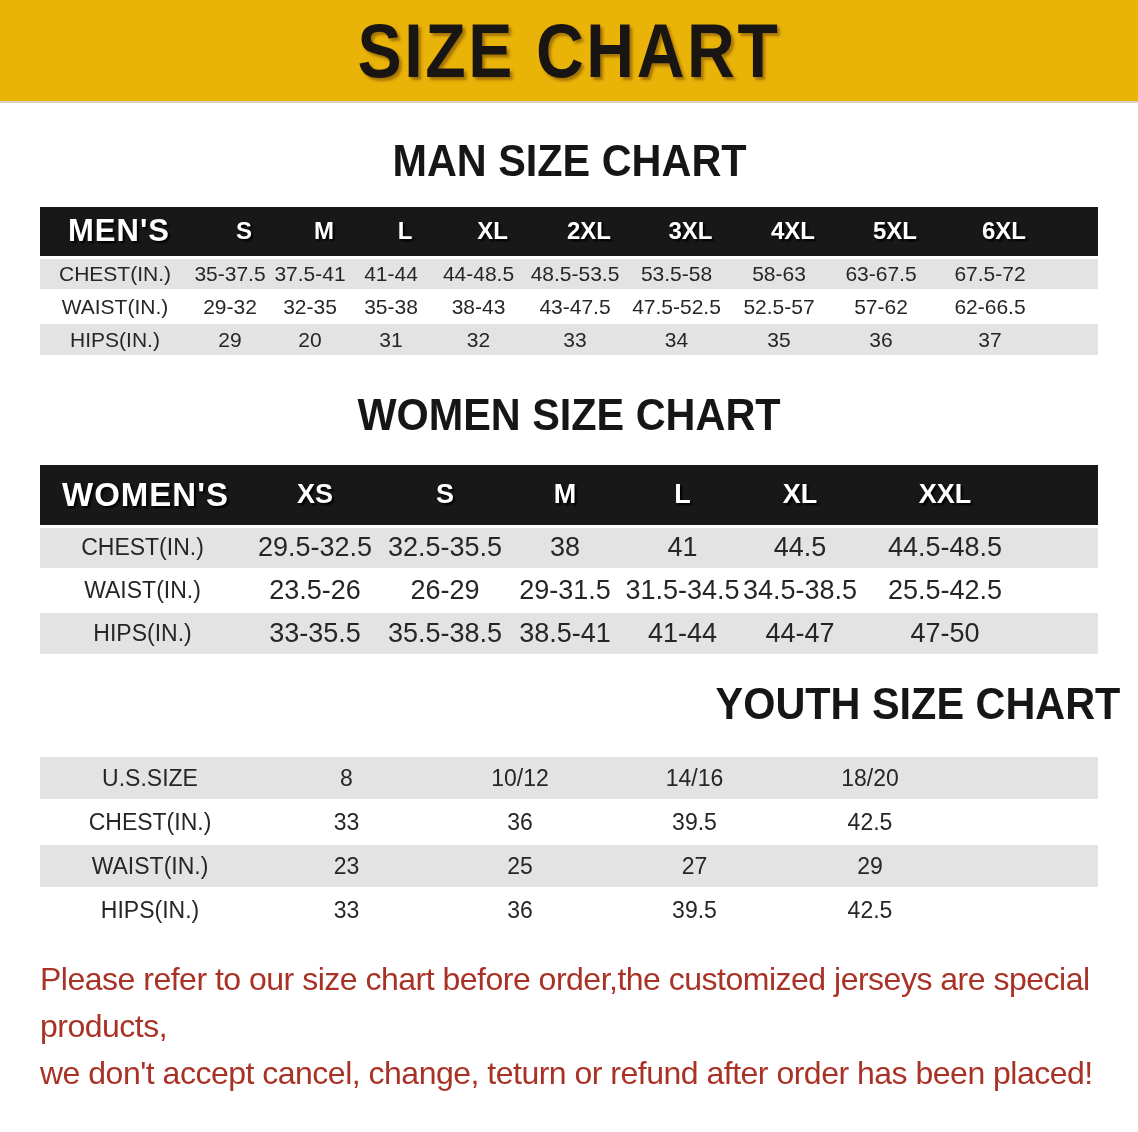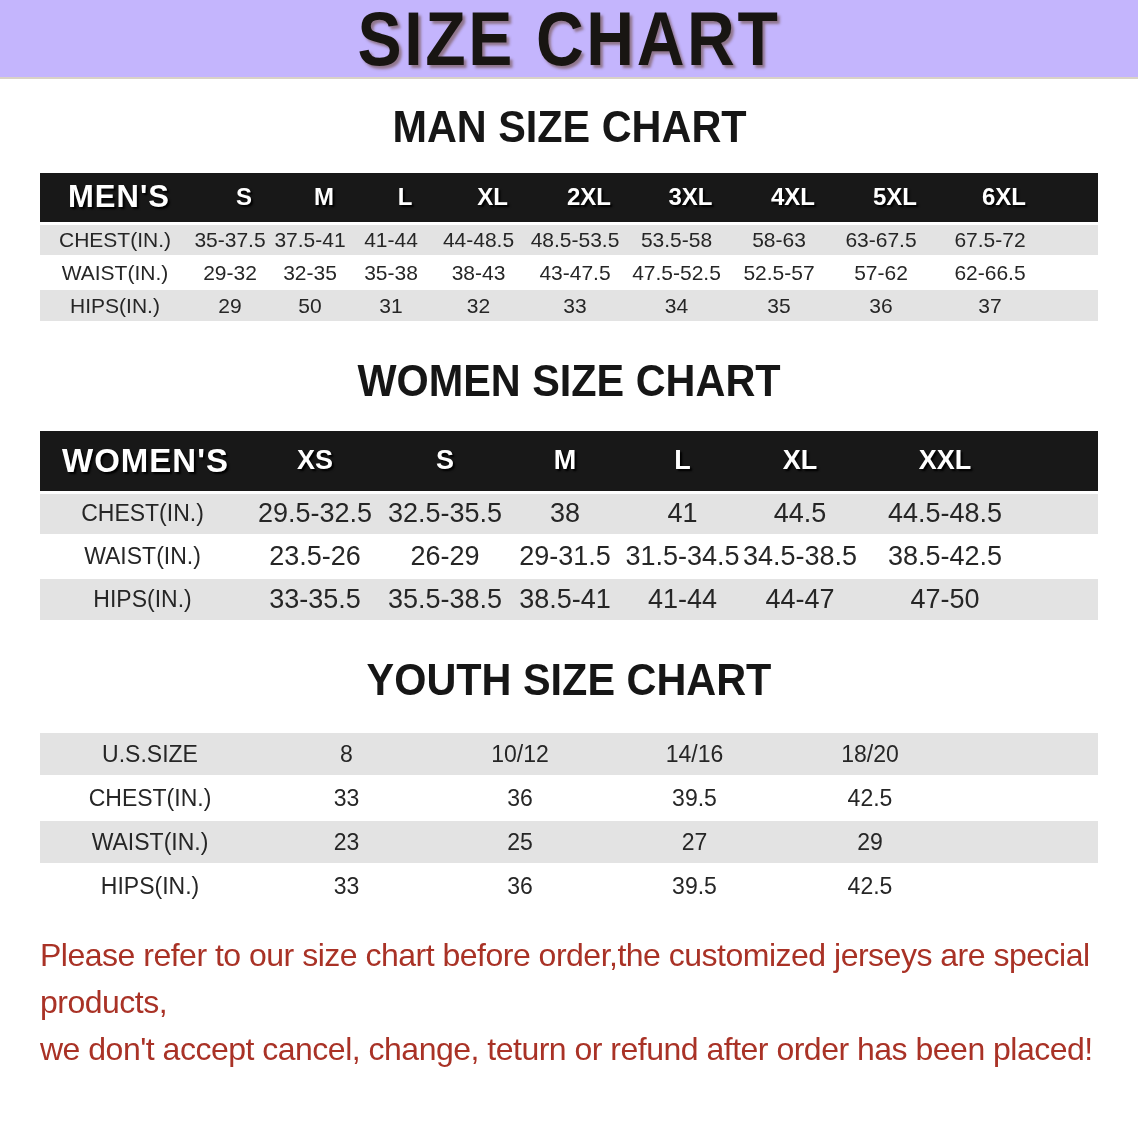--- a/index.html
+++ b/index.html
@@ -1,32 +1,32 @@
 <!DOCTYPE html>
 <html><head>
 <meta charset="utf-8">
 <style>
   * { margin:0; padding:0; box-sizing:border-box; }
   html,body { width:1138px; height:1132px; background:#ffffff; overflow:hidden;
     font-family:"Liberation Sans", sans-serif; }
 
   
-  .banner { height:79px; background:#c4b5fd; display:flex; align-items:center;
+  .banner { height:103px; background:#eab308; display:flex; align-items:center;
     justify-content:center; border-bottom:2px solid #d9d2c6; }
   .banner-title { display:inline-block; font-size:76px; font-weight:700; color:#181512;
     letter-spacing:3px; transform:scaleX(0.87); white-space:nowrap;
     text-shadow:3px 3px 3px rgba(80,40,0,0.45); }
 
   
   .section-heading { text-align:center; }
   .section-heading .txt { display:inline-block; font-size:45px; font-weight:700;
     color:#161616; letter-spacing:0px; transform:scaleX(0.92); white-space:nowrap; }
-  .h-man   { margin-top:22px; }
+  .h-man   { margin-top:32px; }
   .h-women { margin-top:32px; }
-  .h-youth { margin-top:32px; }
+  .h-youth { margin-top:22px;text-align:right; }
 
   
   table.size-table { width:1058px; margin-left:40px; border-collapse:collapse;
     table-layout:fixed; }
   .t-men   { margin-top:20px; }
   .t-women { margin-top:24px; }
   .t-youth { margin-top:25px; }
 
   tr.head { background:#181818; color:#ffffff; }
   tr.head th { font-weight:600; text-align:center; border-bottom:3px solid #ffffff;
@@ -113,21 +113,21 @@
     <td>43-47.5</td>
     <td>47.5-52.5</td>
     <td>52.5-57</td>
     <td>57-62</td>
     <td>62-66.5</td>
     <td></td>
   </tr>
   <tr class="gray">
     <td class="lbl">HIPS(IN.)</td>
     <td>29</td>
-    <td>50</td>
+    <td>20</td>
     <td>31</td>
     <td>32</td>
     <td>33</td>
     <td>34</td>
     <td>35</td>
     <td>36</td>
     <td>37</td>
     <td></td>
   </tr>
 </tbody>
@@ -169,21 +169,21 @@
     <td>44.5-48.5</td>
     <td></td>
   </tr>
   <tr class="white">
     <td class="lbl">WAIST(IN.)</td>
     <td>23.5-26</td>
     <td>26-29</td>
     <td>29-31.5</td>
     <td>31.5-34.5</td>
     <td>34.5-38.5</td>
-    <td>38.5-42.5</td>
+    <td>25.5-42.5</td>
     <td></td>
   </tr>
   <tr class="gray">
     <td class="lbl">HIPS(IN.)</td>
     <td>33-35.5</td>
     <td>35.5-38.5</td>
     <td>38.5-41</td>
     <td>41-44</td>
     <td>44-47</td>
     <td>47-50</td>

